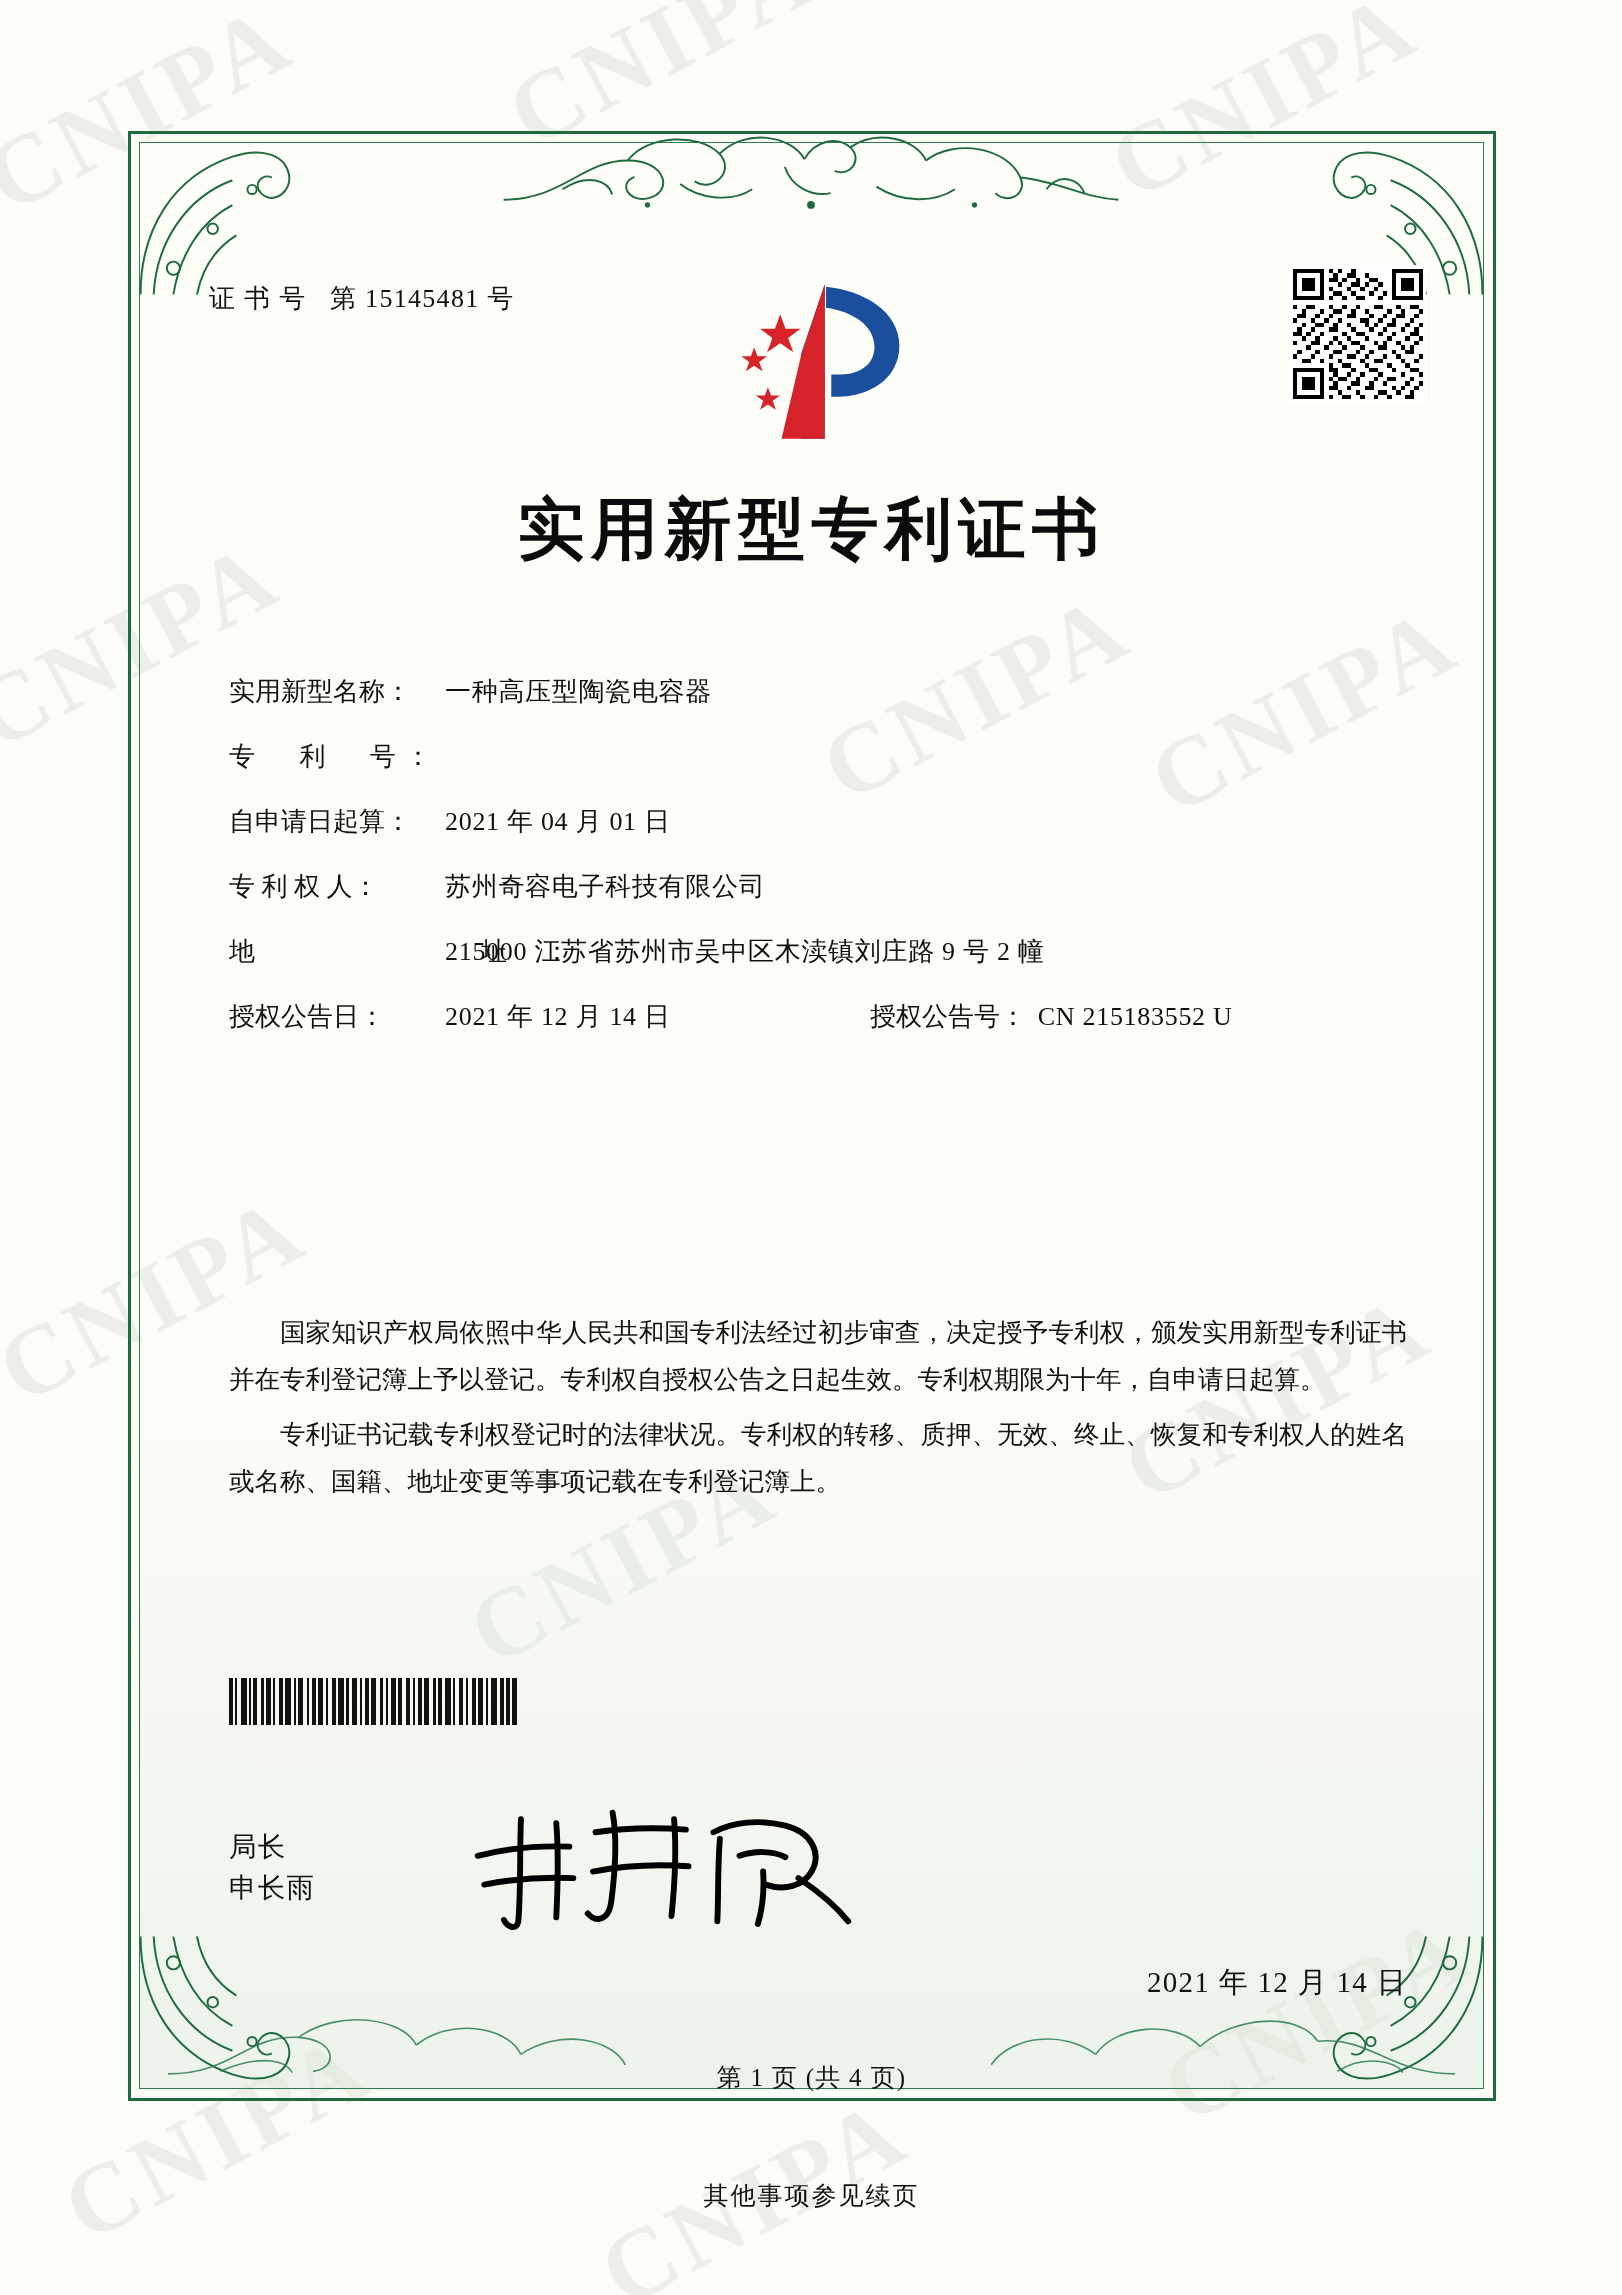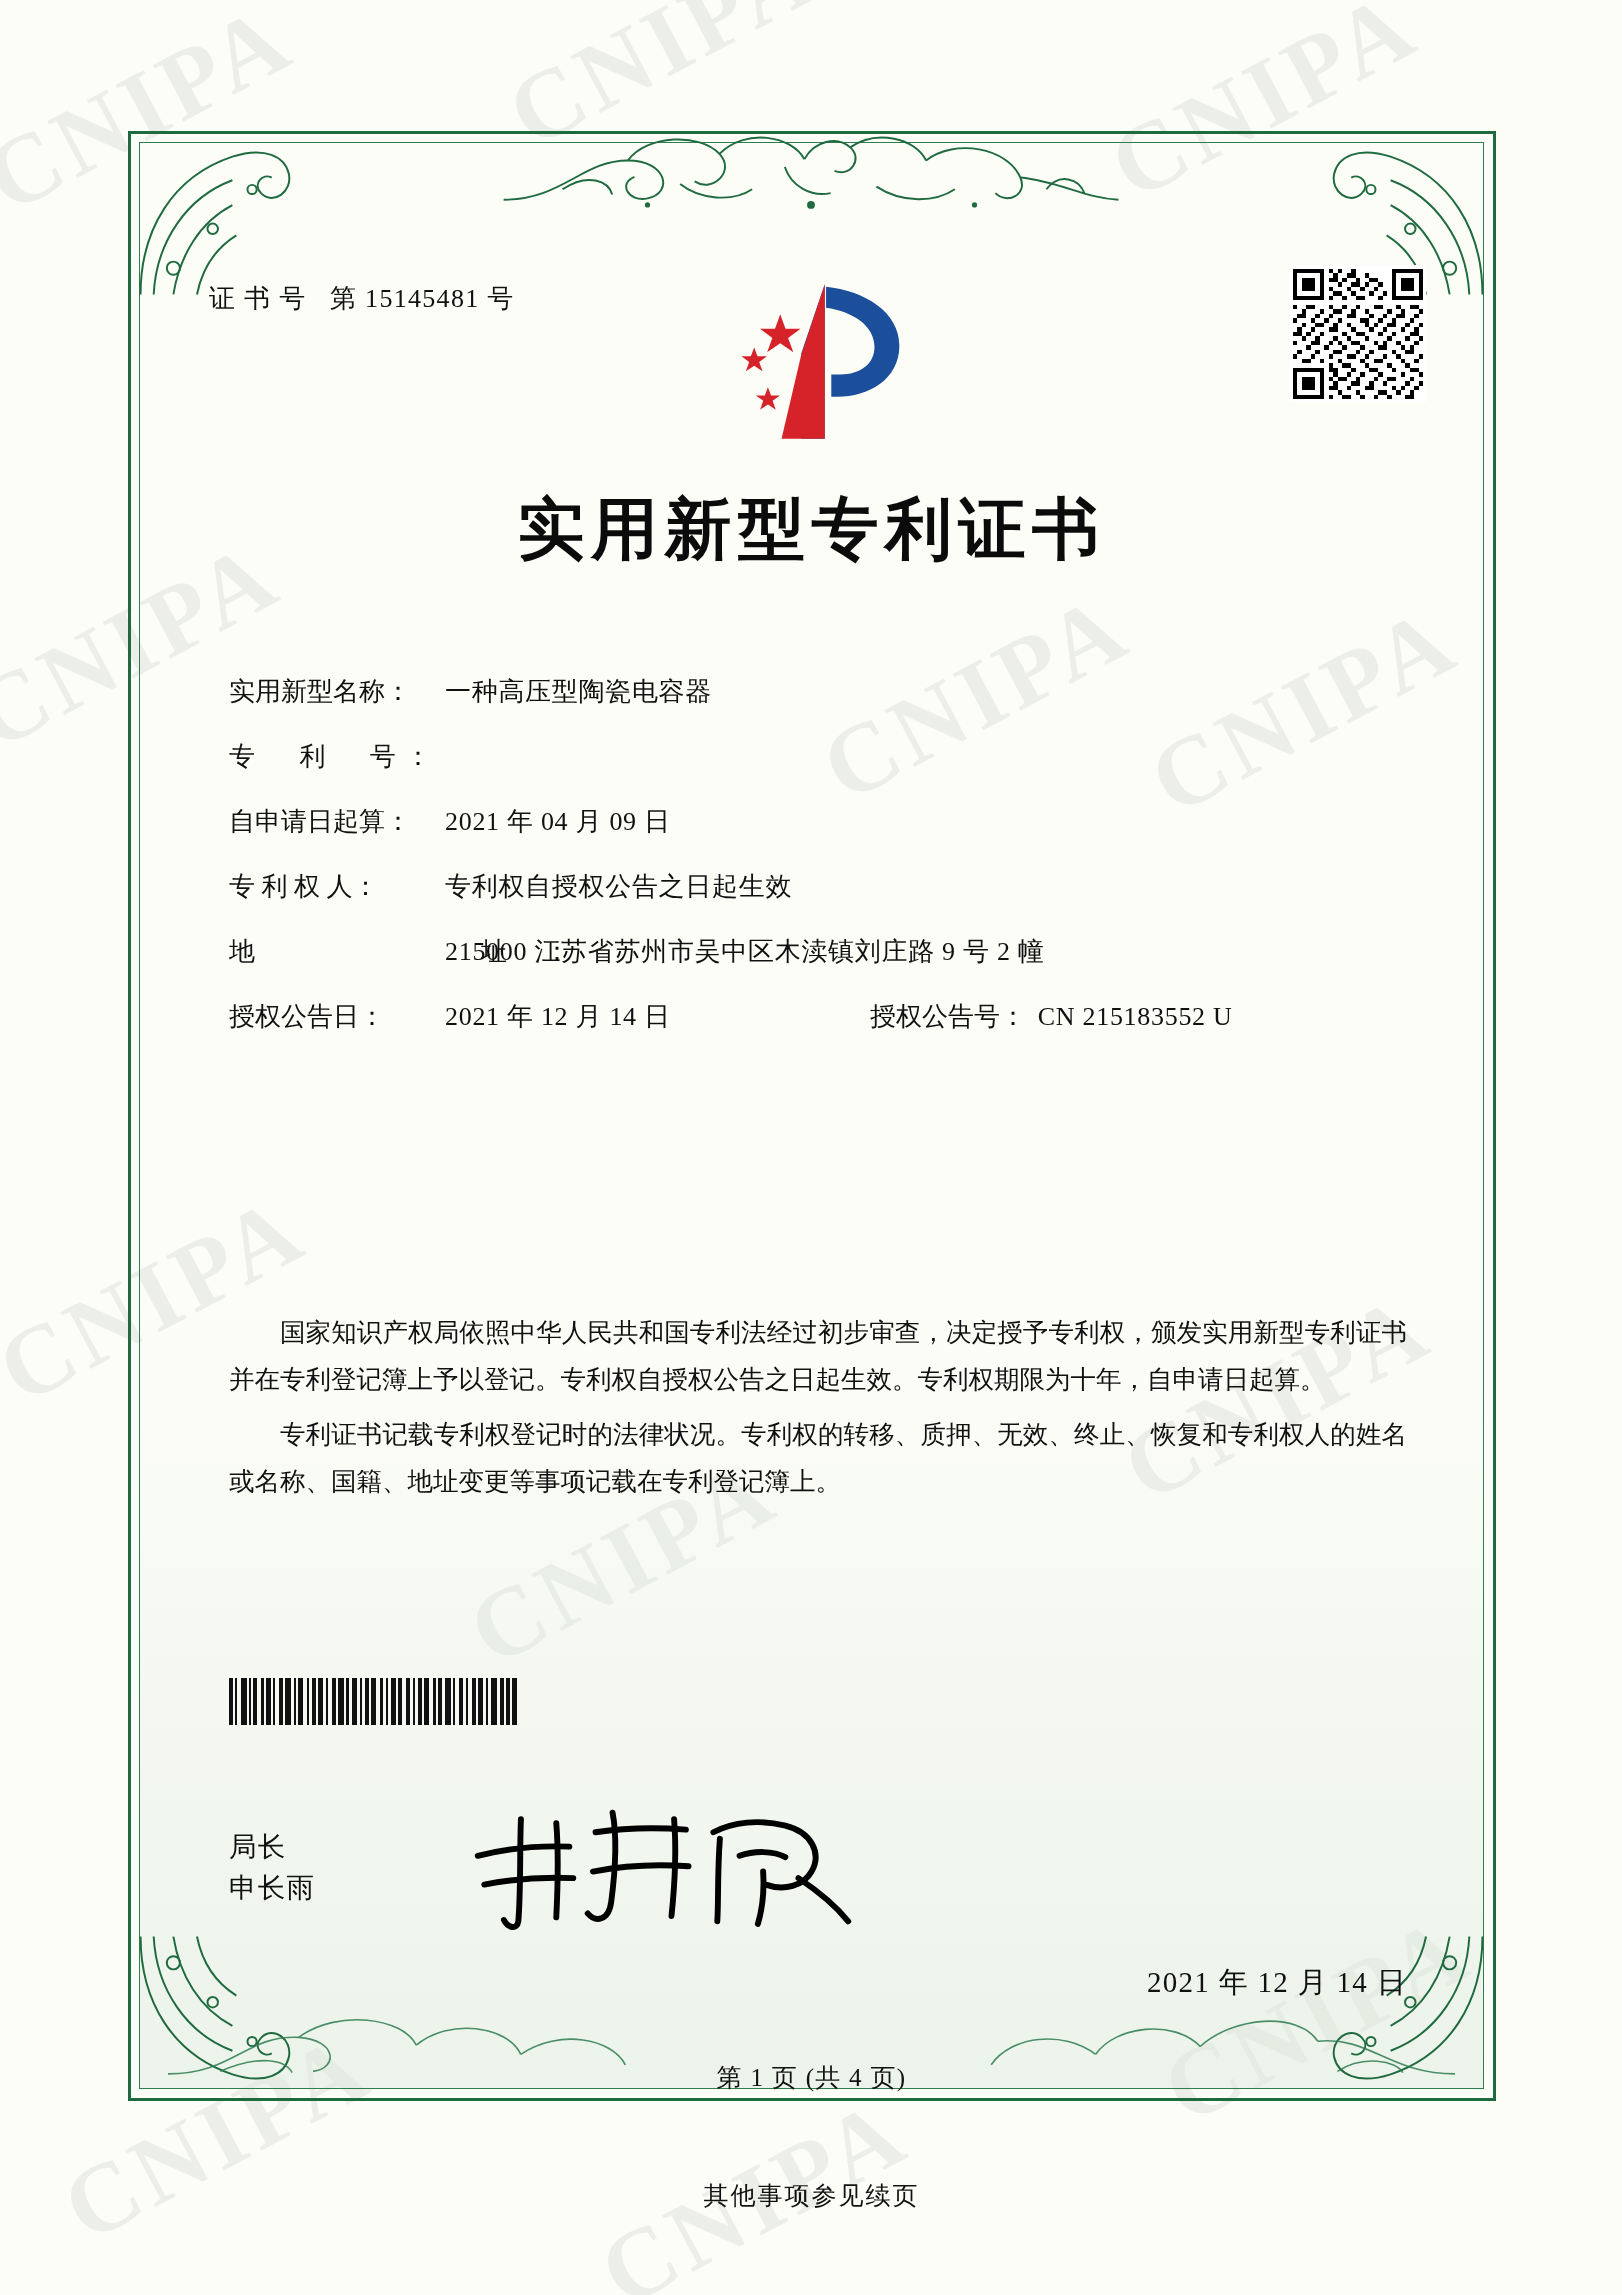--- a/index.html
+++ b/index.html
@@ -598,26 +598,26 @@
       <span class="field-value">一种高压型陶瓷电容器</span>
     </div>
 
 
     <div class="field-row">
       <span class="field-label sp2">专　利　号：</span>
     </div>
 
     <div class="field-row">
       <span class="field-label">自申请日起算：</span>
-      <span class="field-value">2021 年 04 月 09 日</span>
+      <span class="field-value">2021 年 04 月 01 日</span>
     </div>
 
     <div class="field-row">
       <span class="field-label">专 利 权 人：</span>
-      <span class="field-value">专利权自授权公告之日起生效</span>
+      <span class="field-value">苏州奇容电子科技有限公司</span>
     </div>
 
     <div class="field-row">
       <span class="field-label sp3">地　　　址：</span>
       <span class="field-value">215000 江苏省苏州市吴中区木渎镇刘庄路 9 号 2 幢</span>
     </div>
 
     <div class="row-pair">
       <span class="pair-left">
         <span class="field-label">授权公告日：</span>

